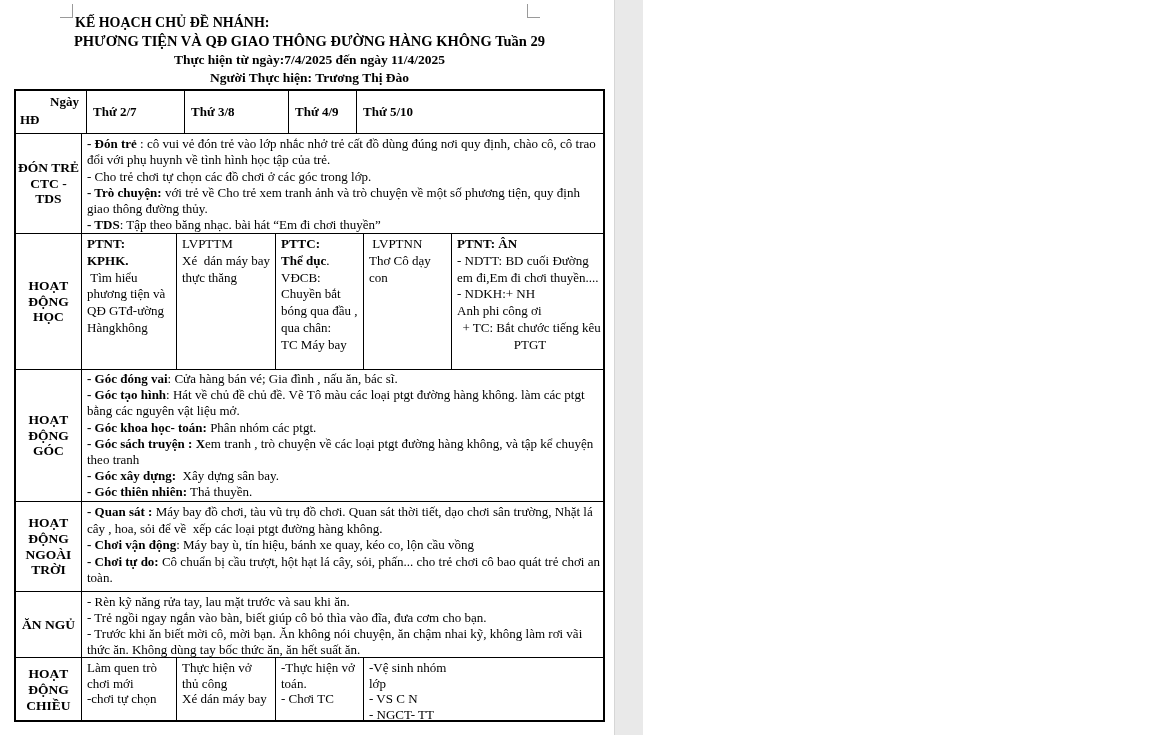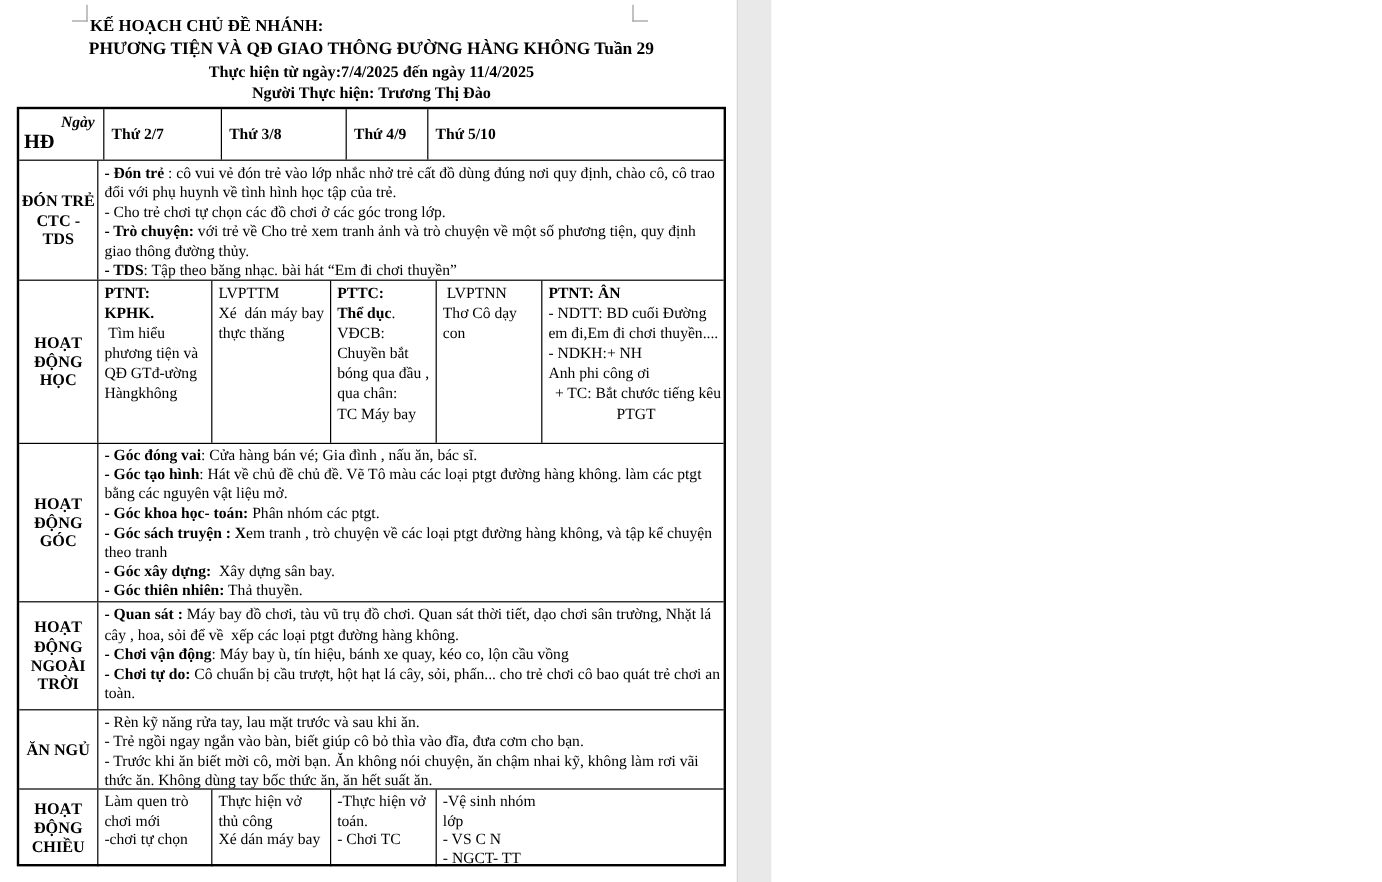--- a/index.html
+++ b/index.html
@@ -31,22 +31,22 @@
   .cell { border-right:1px solid #000; position:relative; overflow:hidden; }
   .cell:last-child { border-right:none; }
 
   .r-header { grid-template-columns:71px 98px 104px 68px 93px 157px; height:43px; }
   .r-merged { grid-template-columns:66px 525px; }
   .r-cols   { grid-template-columns:66px 95px 99px 88px 88px 155px; }
   .r-dontre { height:100px; } .r-hoc { height:136px; } .r-goc { height:132px; }
   .r-ngoai  { height:90px; }  .r-an { height:66px; }   .r-chieu { height:62px; }
   .r-chieu .cell { overflow:visible; }
 
-  .corner-top { position:absolute; top:3px; right:7px; font-weight:bold; font-size:13px;font-style:italic; }
-  .corner-bottom { position:absolute; bottom:5px; left:4px; font-weight:bold; font-size:17px; }
+  .corner-top { position:absolute; top:3px; right:7px; font-weight:bold; font-size:13px; }
+  .corner-bottom { position:absolute; bottom:5px; left:4px; font-weight:bold; font-size:13px; }
   .day { display:flex; align-items:center; padding-left:6px; font-weight:bold; font-size:13px; white-space:pre; }
 
   .label { display:flex; align-items:center; justify-content:center; text-align:center;
     font-weight:bold; font-size:13.5px; line-height:1.18; padding:0 2px; }
   .label.nowrap { white-space:nowrap; }
 
   .content { font-size:13px; padding:2px 4px 0 5px; white-space:pre-wrap; }
   .para { margin:0; }
   .b { font-weight:bold; }
 

